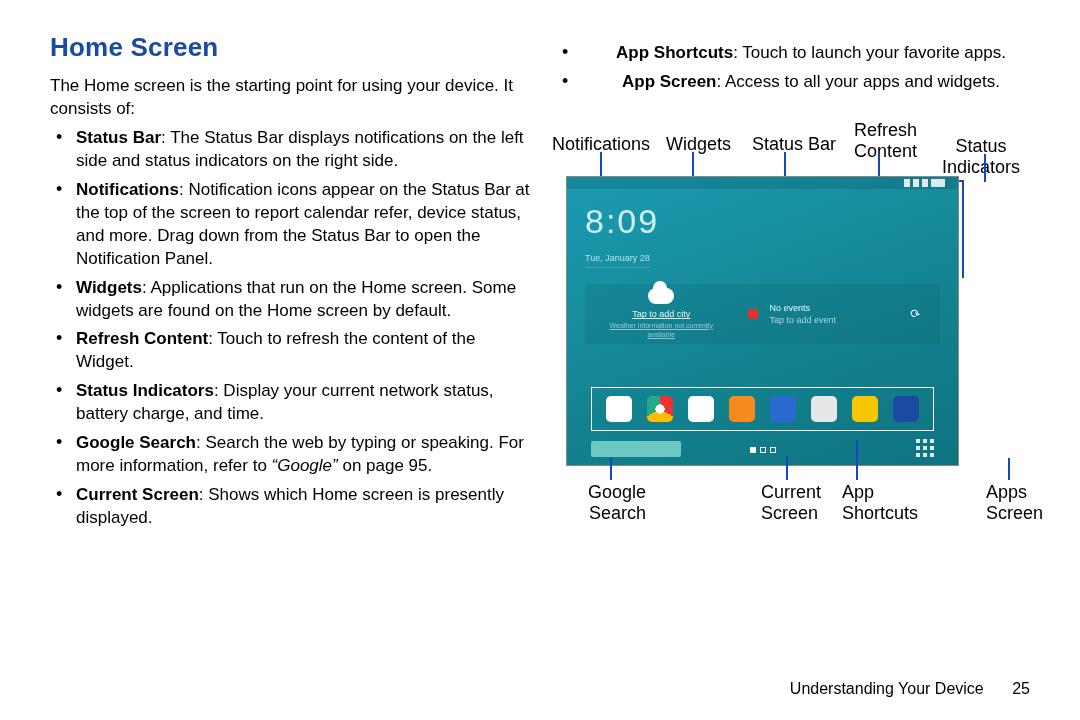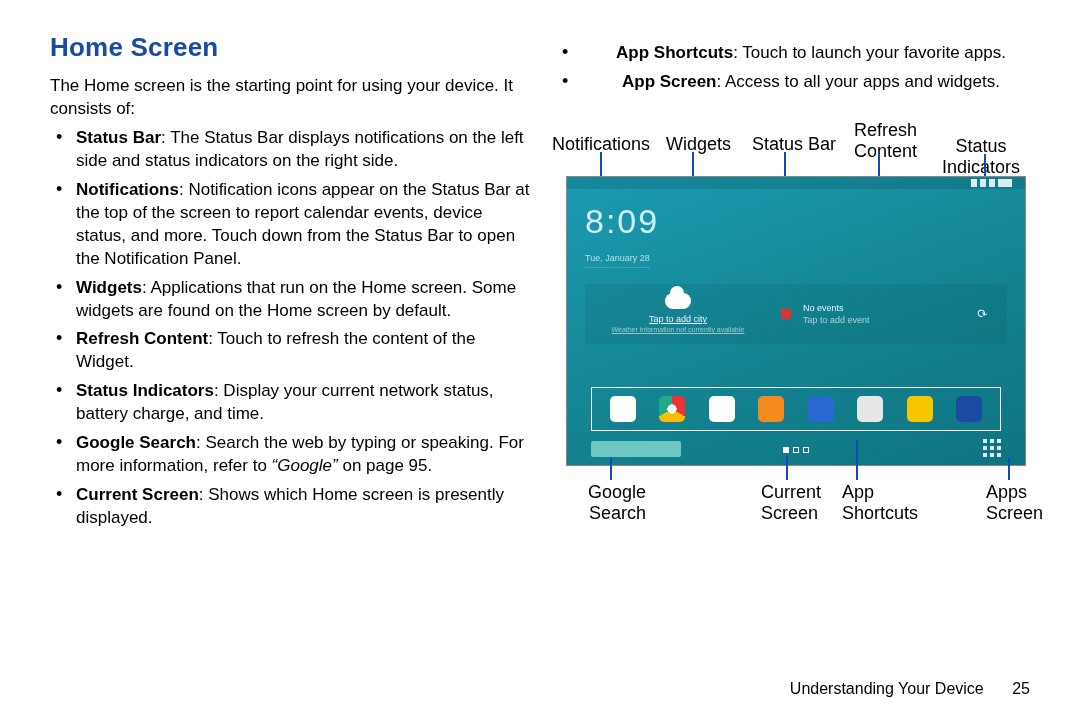--- a/index.html
+++ b/index.html
@@ -59,21 +59,21 @@
   .call-line {
     position: absolute;
     width: 2px;
     background: #1646c4;
   }
 
   .tablet {
     position: absolute;
     left: 10px;
     top: 60px;
-    width: 460px;
+    width: 393px;
     height: 290px;
     background: linear-gradient(160deg,#1c9bb2 0%, #13828f 60%, #0f7380 100%);
     border: 1px solid #888;
     overflow: hidden;
   }
   .status-bar {
     height: 12px;
     background: rgba(0,0,0,.12);
     position: relative;
   }
@@ -183,21 +183,21 @@
 </head>
 <body>
 
 <div class="page">
 
   <div class="col-left">
     <h1>Home Screen</h1>
     <p class="intro">The Home screen is the starting point for using your device. It consists of:</p>
     <ul class="bullets">
       <li><span class="b">Status Bar</span><span>: The Status Bar displays notifications on the left side and status indicators on the right side.</span></li>
-      <li><span class="b">Notifications</span><span>: Notification icons appear on the Status Bar at the top of the screen to report calendar events, device status, and more. Touch down from the Status Bar to open the Notification Panel.</span></li>
+      <li><span class="b">Notifications</span><span>: Notification icons appear on the Status Bar at the top of the screen to report calendar refer, device status, and more. Drag down from the Status Bar to open the Notification Panel.</span></li>
       <li><span class="b">Widgets</span><span>: Applications that run on the Home screen. Some widgets are found on the Home screen by default.</span></li>
       <li><span class="b">Refresh Content</span><span>: Touch to refresh the content of the Widget.</span></li>
       <li><span class="b">Status Indicators</span><span>: Display your current network status, battery charge, and time.</span></li>
       <li><span class="b">Google Search</span><span>: Search the web by typing or speaking. For more information, refer to </span><span class="ital">“Google”</span><span> on page 95.</span></li>
       <li><span class="b">Current Screen</span><span>: Shows which Home screen is presently displayed.</span></li>
     </ul>
   </div>
 
   <div class="col-right">
     <ul class="bullets">

